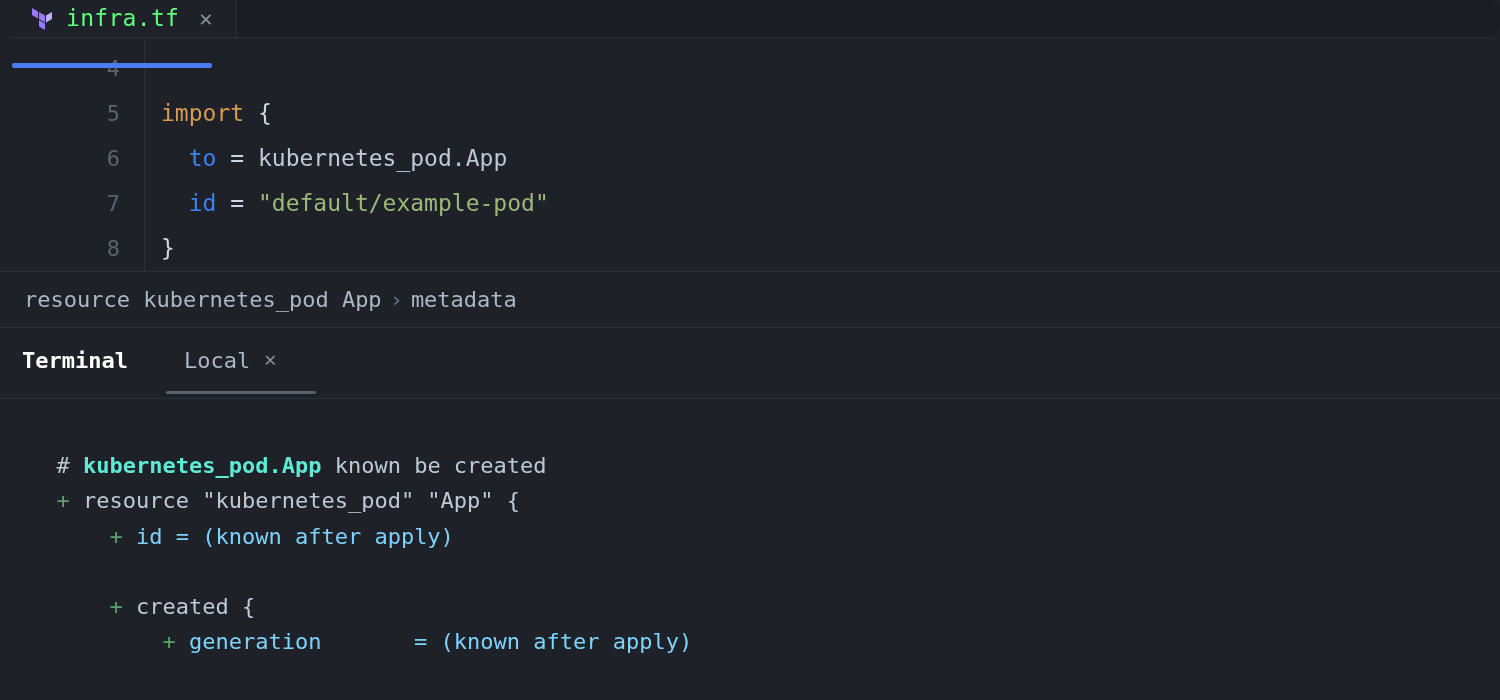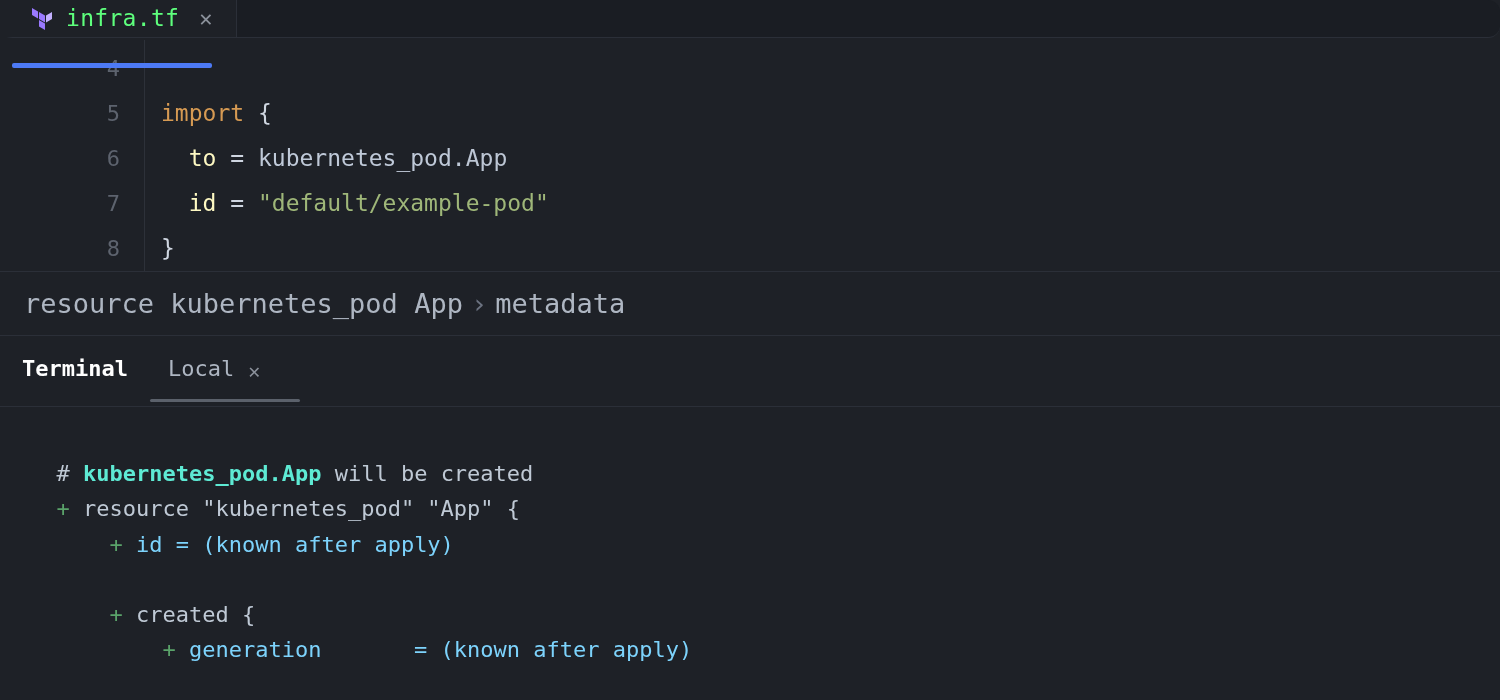--- a/index.html
+++ b/index.html
@@ -11,36 +11,36 @@
   .tab svg.terraform{width:24px;height:24px;flex:0 0 auto;}
   .tab .close{color:#8b919b;font-size:22px;margin-left:8px;cursor:pointer;}
   .modified-bar{position:absolute;left:12px;top:63px;width:200px;height:5px;background:#4d7af5;border-radius:2px;}
   
   .editor{flex:0 0 auto;display:flex;background:#1e2127;padding-top:2px;}
   .gutter{width:120px;text-align:right;color:#5d636e;font-size:22px;padding-right:24px;padding-top:6px;}
   .gutter div{height:45px;line-height:45px;}
   .code{flex:1;font-size:23px;padding-top:6px;border-left:1px solid #2d3139;padding-left:16px;}
   .code .line{height:45px;line-height:45px;white-space:pre;}
   .kw{color:#d69a53;}
-  .attr{color:#fef9c3;}
+  .attr{color:#3b82f6;}
   .ident{color:#bfc9d8;margin-top:24px;}
   .dot{color:#bfc9d8;}
   .prop{color:#bdc6d4;margin-top:48px;}
   .str{color:#9fb779;}
   .punc{color:#cfd6e1;}
   .eq{color:#cfd6e1;}
   
-  .breadcrumb{padding:10px 24px;font-size:27px;color:#aeb6c2;background:#1e2127;border-top:1px solid #2b2f38;border-bottom:1px solid #2b2f38;}
+  .breadcrumb{padding:10px 24px;font-size:22px;color:#aeb6c2;background:#1e2127;border-top:1px solid #2b2f38;border-bottom:1px solid #2b2f38;}
   .breadcrumb .sep{color:#6b7280;margin:0 8px;}
   
   .panel{flex:1;display:flex;flex-direction:column;background:#1e2127;}
-  .panel .tabs{display:flex;align-items:center;padding:10px 22px 0 22px;gap:40px;border-bottom:1px solid #2b2f38;height:60px;}
+  .panel .tabs{display:flex;align-items:center;padding:10px 22px 0 22px;gap:56px;border-bottom:1px solid #2b2f38;height:60px;}
   .ptab{font-size:22px;color:#aeb6c2;padding-bottom:14px;}
   .ptab.active{color:#ffffff;font-weight:600;}
-  .ptab.sub{display:flex;align-items:flex-end;gap:14px;position:relative;}
+  .ptab.sub{display:flex;align-items:flex-start;gap:14px;position:relative;}
   .ptab.sub .underline{position:absolute;bottom:-1px;left:-18px;width:150px;height:3px;background:#5b616b;border-radius:2px;}
   .ptab .close{color:#8b919b;font-size:20px;cursor:pointer;}
   .term{flex:1;padding:14px 30px;font-size:22px;color:#bfc9d5;white-space:pre;overflow:hidden;}
   .comment{color:#bfc9d5;}
   .bold{font-weight:700;color:#5eead4;}
   .plus{color:#5aa36a;}
   .tfstr{color:#bfc9d5;}
   .known{color:#7dd3fc;}
 </style>
 </head>
@@ -88,21 +88,21 @@
   <div class="panel">
     <div class="tabs">
       <div class="ptab active">Terminal</div>
       <div class="ptab sub">
         <span>Local</span>
         <span class="close">✕</span>
         <div class="underline"></div>
       </div>
     </div>
     <div class="term">
-<span class="comment">  <span># </span><span class="bold">kubernetes_pod.App</span><span> will be created</span></span>
+<span class="comment">  <span># </span><span class="bold">kubernetes_pod.App</span><span> known be created</span></span>
 <span>  <span class="plus">+</span><span class="tfstr"> resource "kubernetes_pod" "App" {</span></span>
 <span>      <span class="plus">+</span><span class="known"> id = (known after apply)</span></span>
 <span> </span>
 <span>      <span class="plus">+</span><span> created {</span></span>
 <span>          <span class="plus">+</span><span class="known"> generation       = (known after apply)</span></span>
     </div>
   </div>
 
 </div>
 

